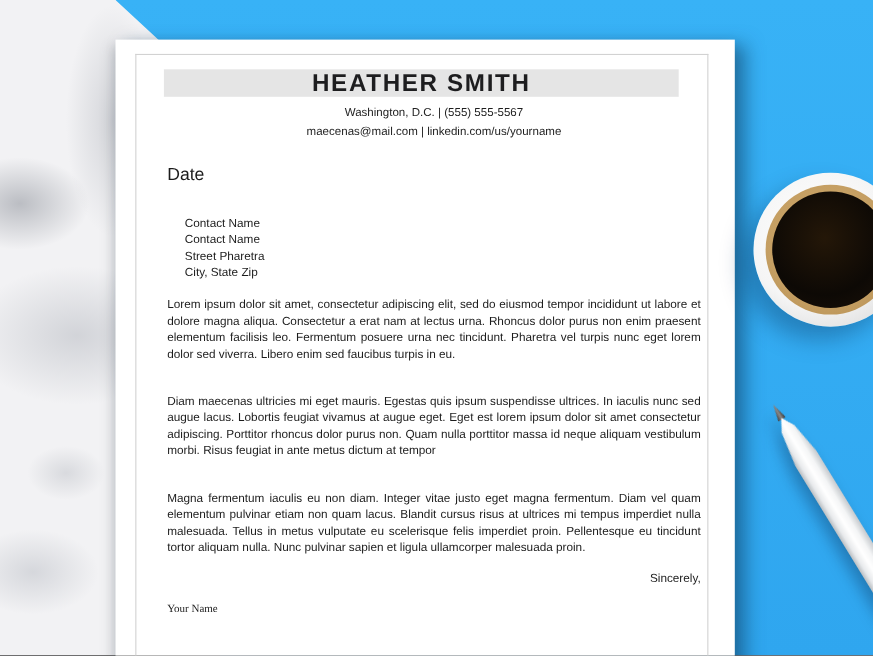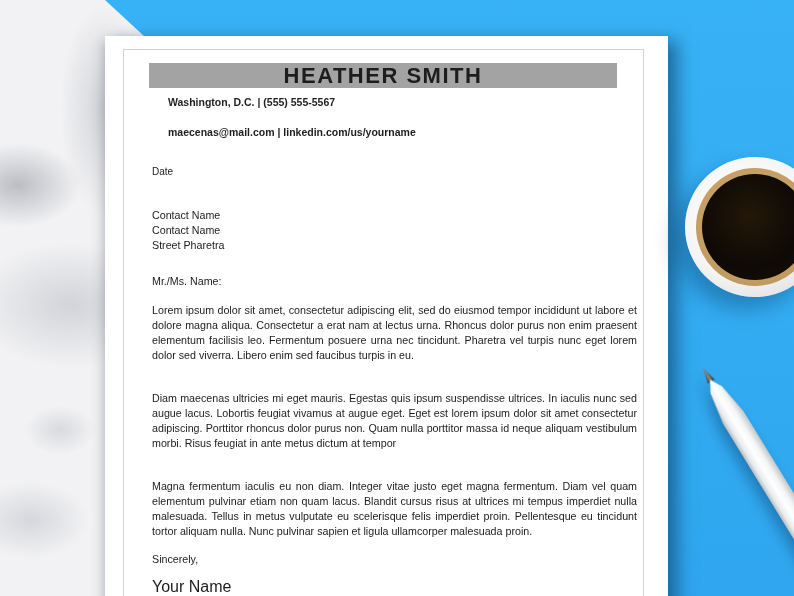--- a/index.html
+++ b/index.html
@@ -31,35 +31,35 @@
     background:#ffffff;
     box-shadow:10px 5px 16px rgba(12,60,95,.55), -3px 5px 10px rgba(90,95,105,.25);
   }
   .inner-frame{
     position:absolute;left:18px;top:13px;right:24px;bottom:-2px;
     border:1px solid #d2d2d2;border-bottom:none;pointer-events:none;
   }
   .content{position:absolute;left:47px;right:31px;top:0;}
   .band{
     margin:27px 0 0 -3px;width:468px;height:25px;
-    background:#a3a3a3;display:flex;align-items:center;justify-content:center;
+    background:#e5e5e5;display:flex;align-items:center;justify-content:center;
   }
   .band h1{
     margin:0;font-size:22px;font-weight:bold;letter-spacing:1.5px;color:#1d1d1f;line-height:25px;
   }
-  .contact{margin:16px;font-size:10.5px;line-height:13.5px;color:#1e1e1e;font-weight:bold;}
+  .contact{margin:4px;text-align:center;font-size:10.5px;line-height:13.5px;color:#1e1e1e;}
   .contact.first{margin-top:8px;}
-  .date{margin:25px 0 0;font-size:10px;line-height:15px;}
-  .recipient{margin-top:29px;}
+  .date{margin:25px 0 0;font-size:16px;line-height:15px;}
+  .recipient{margin-top:29px;margin-left:16px;}
   .recipient p{margin:0;font-size:10.7px;line-height:15px;}
   .salutation{margin:21px 0 0;font-size:10.7px;line-height:15px;}
   .body-par{margin:14px 0 0;font-size:10.7px;line-height:15px;text-align:justify;color:#1c1c1c;}
   .body-par + .body-par{margin-top:28px;}
-  .closing{margin:13px 0 0;font-size:10.7px;line-height:15px;}
-  .signature{margin:12px 0 0;font-size:16px;line-height:15px;}
+  .closing{margin:13px 0 0;font-size:10.7px;line-height:15px;text-align:right;}
+  .signature{margin:12px 0 0;font-size:10px;line-height:15px;font-family:Liberation Serif, serif;}
   
   .cup{
     position:absolute;left:685px;top:157px;width:140px;height:140px;border-radius:50%;
     background:radial-gradient(circle at 42% 40%, #ffffff 0%, #f5f5f5 55%, #dddddd 85%, #cdced0 100%);
     box-shadow:-10px 12px 20px rgba(10,50,90,.35);
   }
   .crema{
     position:absolute;inset:11px;border-radius:50%;
     background:radial-gradient(circle at 48% 45%, #d2ab6b 0%, #c59f63 60%, #b28c50 100%);
   }
@@ -99,23 +99,23 @@
       </div>
       <p class="contact first">Washington, D.C. | (555) 555-5567</p>
       <p class="contact">maecenas@mail.com | linkedin.com/us/yourname</p>
 
       <p class="date">Date</p>
 
       <div class="recipient">
         <p>Contact Name</p>
         <p>Contact Name</p>
         <p>Street Pharetra</p>
+        <p>City, State Zip</p>
       </div>
 
-      <p class="salutation">Mr./Ms. Name:</p>
 
       <p class="body-par">Lorem ipsum dolor sit amet, consectetur adipiscing elit, sed do eiusmod tempor incididunt ut labore et dolore magna aliqua. Consectetur a erat nam at lectus urna. Rhoncus dolor purus non enim praesent elementum facilisis leo. Fermentum posuere urna nec tincidunt. Pharetra vel turpis nunc eget lorem dolor sed viverra. Libero enim sed faucibus turpis in eu.</p>
       <p class="body-par">Diam maecenas ultricies mi eget mauris. Egestas quis ipsum suspendisse ultrices. In iaculis nunc sed augue lacus. Lobortis feugiat vivamus at augue eget. Eget est lorem ipsum dolor sit amet consectetur adipiscing. Porttitor rhoncus dolor purus non. Quam nulla porttitor massa id neque aliquam vestibulum morbi. Risus feugiat in ante metus dictum at tempor</p>
       <p class="body-par">Magna fermentum iaculis eu non diam. Integer vitae justo eget magna fermentum. Diam vel quam elementum pulvinar etiam non quam lacus. Blandit cursus risus at ultrices mi tempus imperdiet nulla malesuada. Tellus in metus vulputate eu scelerisque felis imperdiet proin. Pellentesque eu tincidunt tortor aliquam nulla. Nunc pulvinar sapien et ligula ullamcorper malesuada proin.</p>
 
       <p class="closing">Sincerely,</p>
       <p class="signature">Your Name</p>
     </div>
   </div>
 

